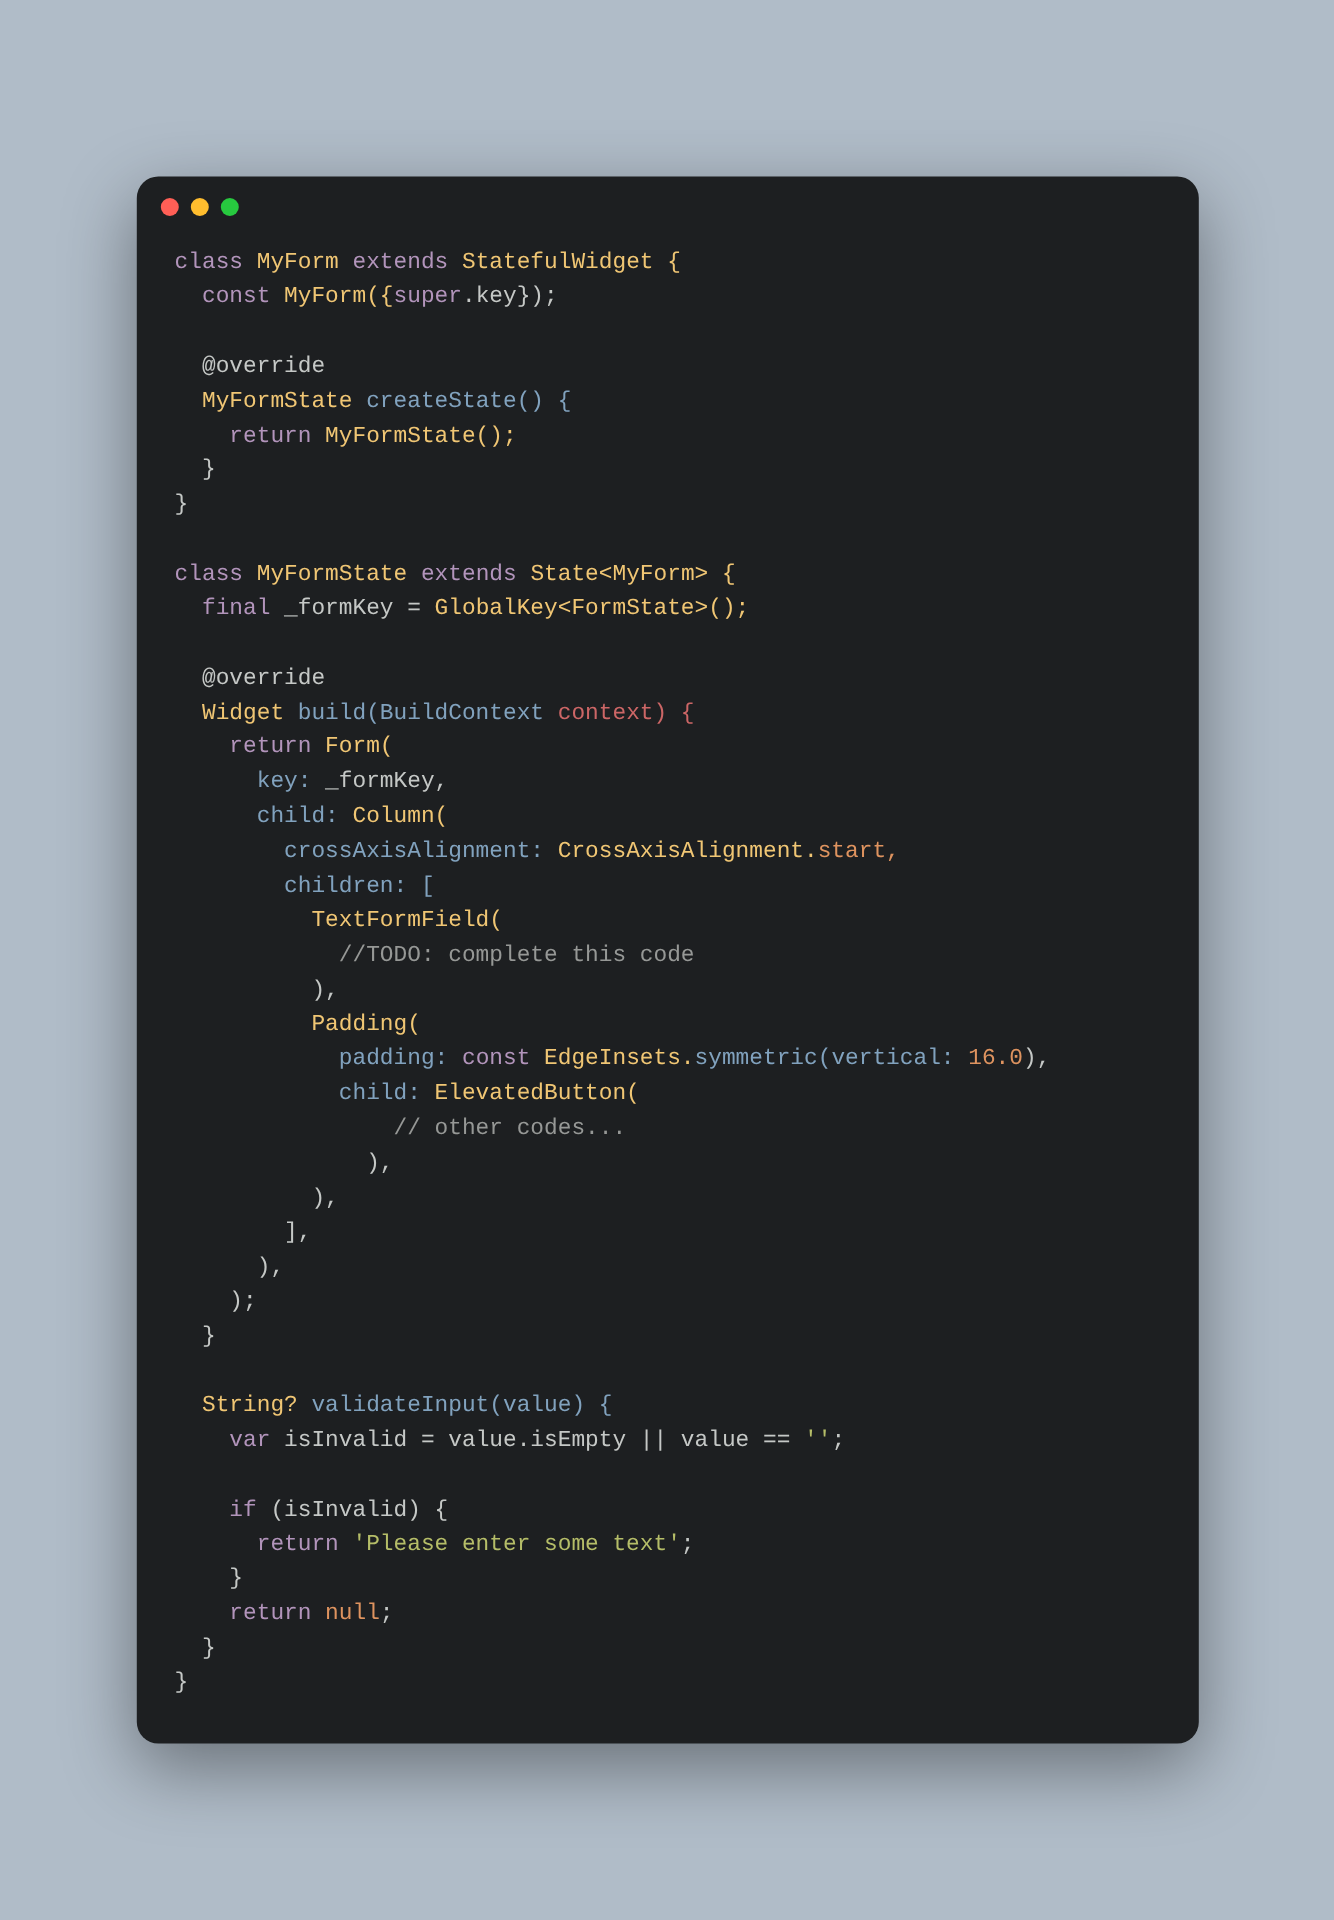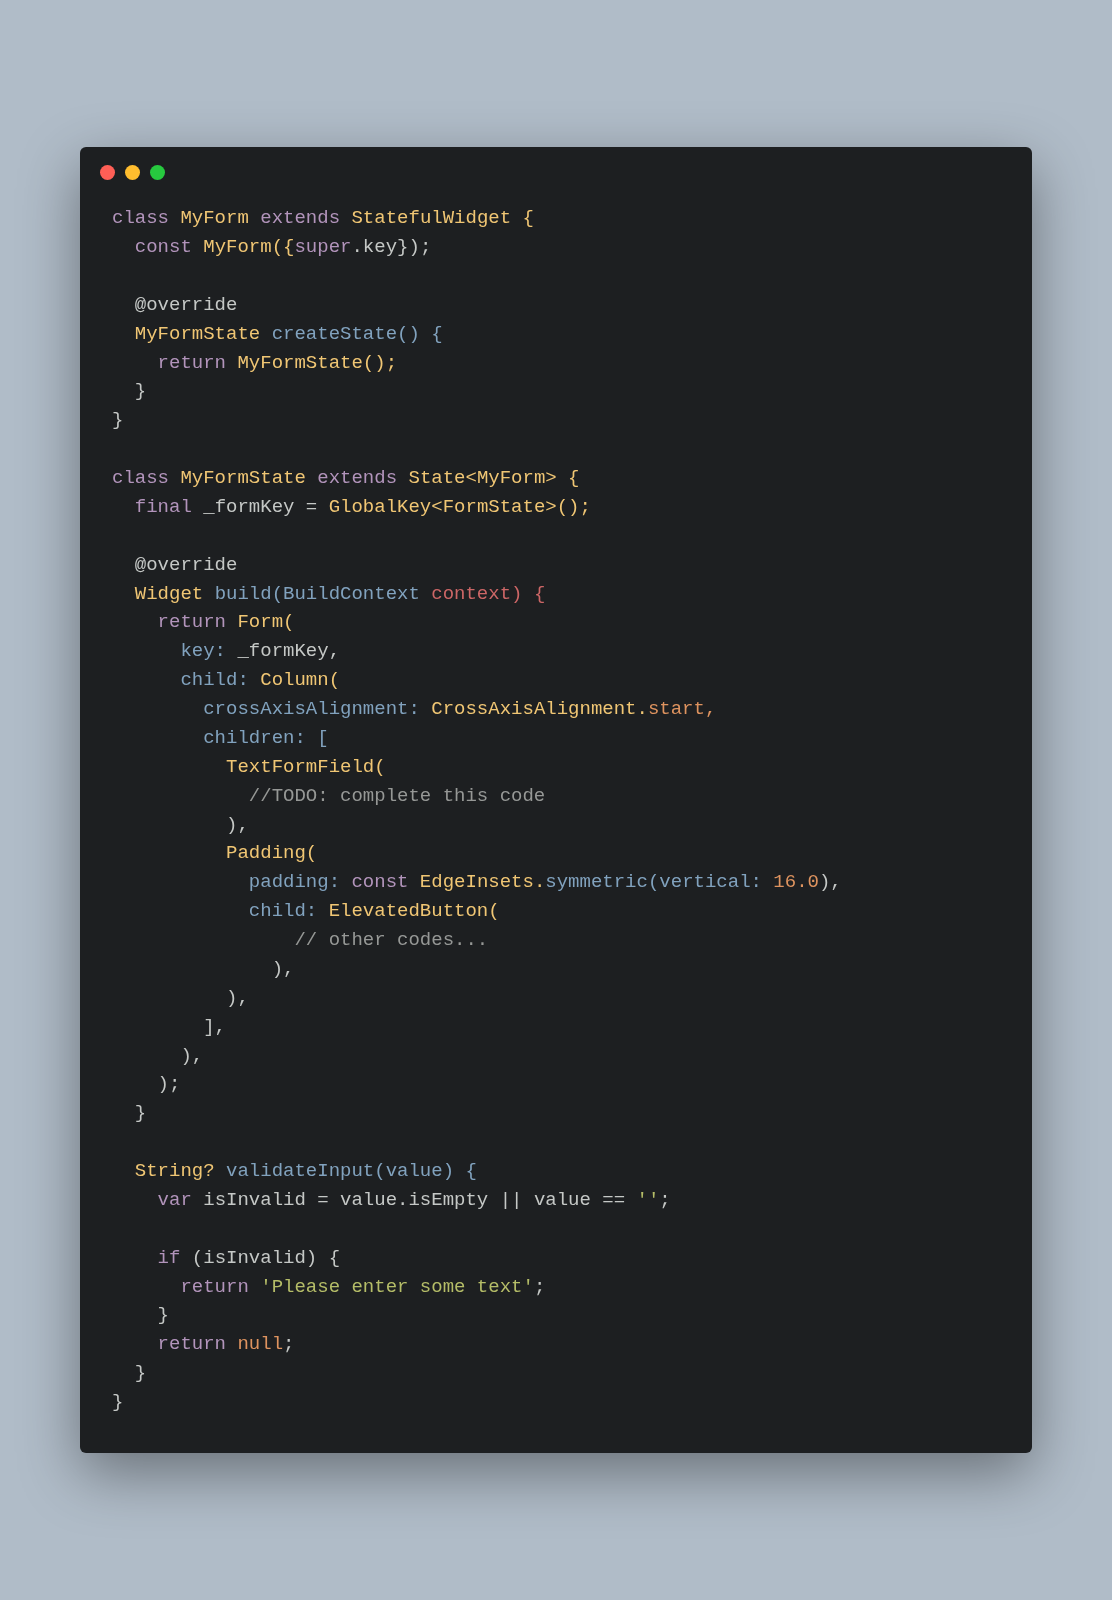--- a/index.html
+++ b/index.html
@@ -11,22 +11,22 @@
       background: #b0bcc8;
       width: 1112px;
       height: 1600px;
       display: flex;
       align-items: center;
       justify-content: center;
       font-family: "SF Mono", "Monaco", "Menlo", "Consolas", "Courier New", monospace;
     }
     .window {
       background: #1d1f21;
-      width: 952px;
-      border-radius: 6px;
+      width: 885px;
+      border-radius: 18px;
       box-shadow: 0 20px 60px rgba(0,0,0,0.4);
       overflow: hidden;
     }
     .titlebar {
       display: flex;
       align-items: center;
       padding: 18px 20px 0 20px;
       gap: 10px;
     }
     .dot {

